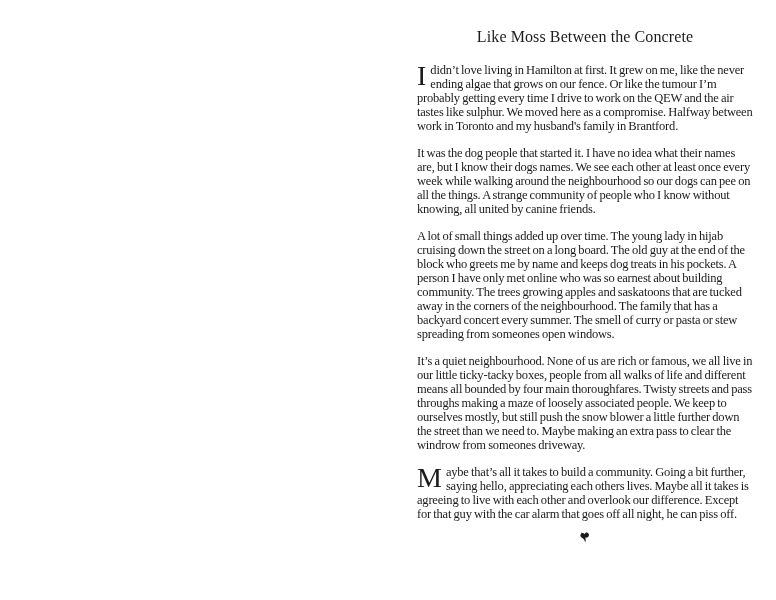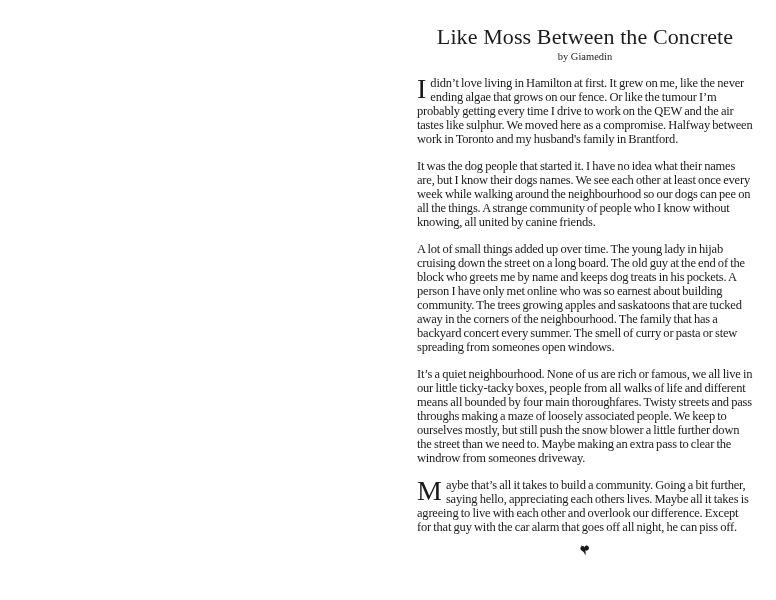--- a/index.html
+++ b/index.html
@@ -30,21 +30,21 @@
     background: #ffffff;
   }
   .page {
     position: absolute;
     left: 417px;
     top: 24px;
     width: 336px;
   }
   .page-title {
     margin: 0;
-    font-size: 22px;
+    font-size: 16px;
     line-height: 26px;
     font-weight: 400;
     text-align: center;
     letter-spacing: 0.1px;
     color: #1c1c1c;
     white-space: nowrap;
   }
   .byline {
     margin-top: 1px;
     font-size: 10.5px;
@@ -79,21 +79,20 @@
 </style>
 </head>
 <body>
 
 <div class="spread">
   <div class="page-blank"></div>
 
   <div class="page">
     <h1 class="page-title">Like Moss Between the Concrete</h1>
 
-    <div class="byline">by Giamedin</div>
 
     <div class="story-body">
         <p><span class="dropcap">I</span>didn’t love living in Hamilton at first. It grew on me, like the never ending algae that grows on our fence. Or like the tumour I’m probably getting every time I drive to work on the QEW and the air tastes like sulphur. We moved here as a compromise. Halfway between work in Toronto and my husband's family in Brantford.</p>
         <p>It was the dog people that started it. I have no idea what their names are, but I know their dogs names. We see each other at least once every week while walking around the neighbourhood so our dogs can pee on all the things. A strange community of people who I know without knowing, all united by canine friends.</p>
         <p>A lot of small things added up over time. The young lady in hijab cruising down the street on a long board. The old guy at the end of the block who greets me by name and keeps dog treats in his pockets. A person I have only met online who was so earnest about building community. The trees growing apples and saskatoons that are tucked away in the corners of the neighbourhood. The family that has a backyard concert every summer. The smell of curry or pasta or stew spreading from someones open windows.</p>
         <p>It’s a quiet neighbourhood. None of us are rich or famous, we all live in our little ticky-tacky boxes, people from all walks of life and different means all bounded by four main thoroughfares. Twisty streets and pass throughs making a maze of loosely associated people. We keep to ourselves mostly, but still push the snow blower a little further down the street than we need to. Maybe making an extra pass to clear the windrow from someones driveway.</p>
         <p><span class="dropcap">M</span>aybe that’s all it takes to build a community. Going a bit further, saying hello, appreciating each others lives. Maybe all it takes is agreeing to live with each other and overlook our difference. Except for that guy with the car alarm that goes off all night, he can piss off.</p>
       </div>
 
     <div class="endmark">

